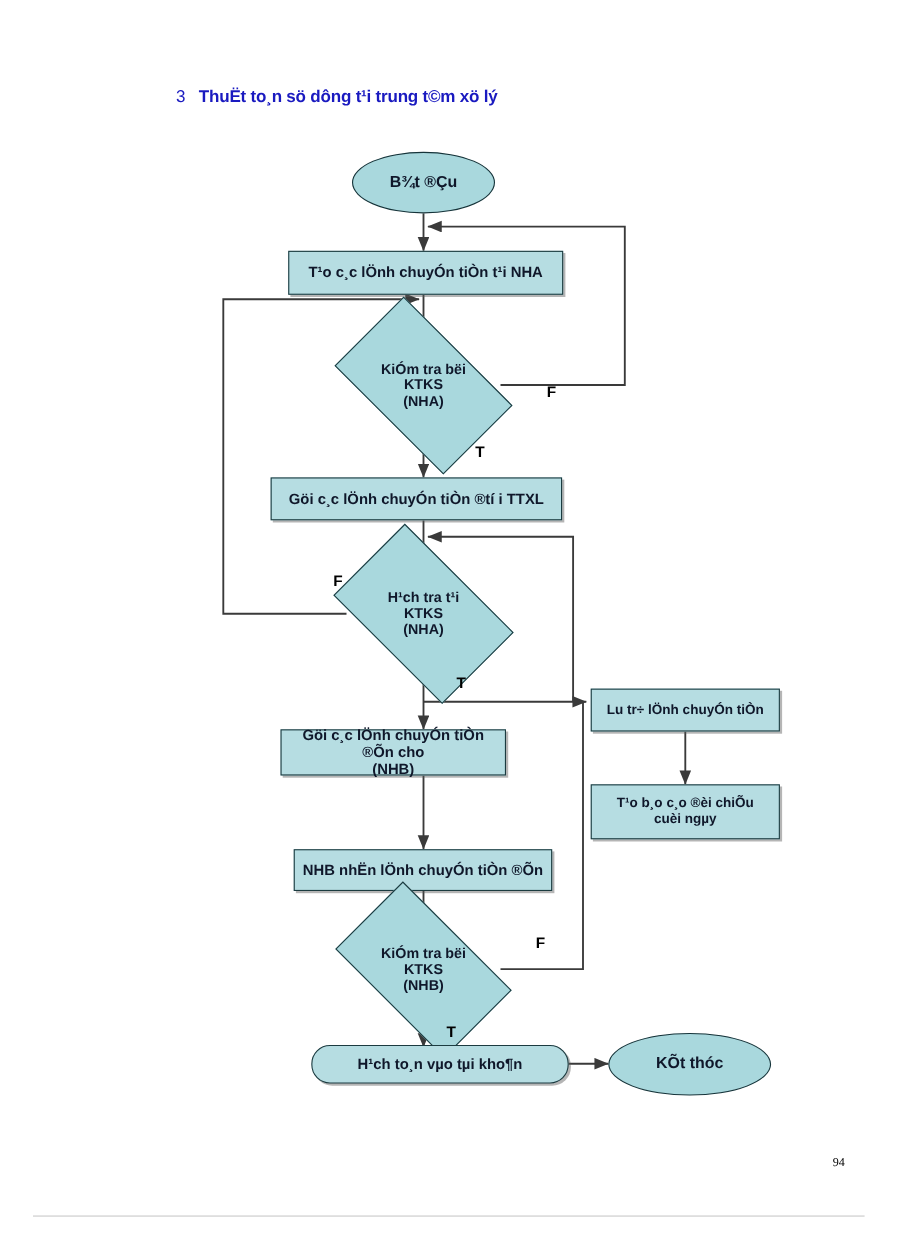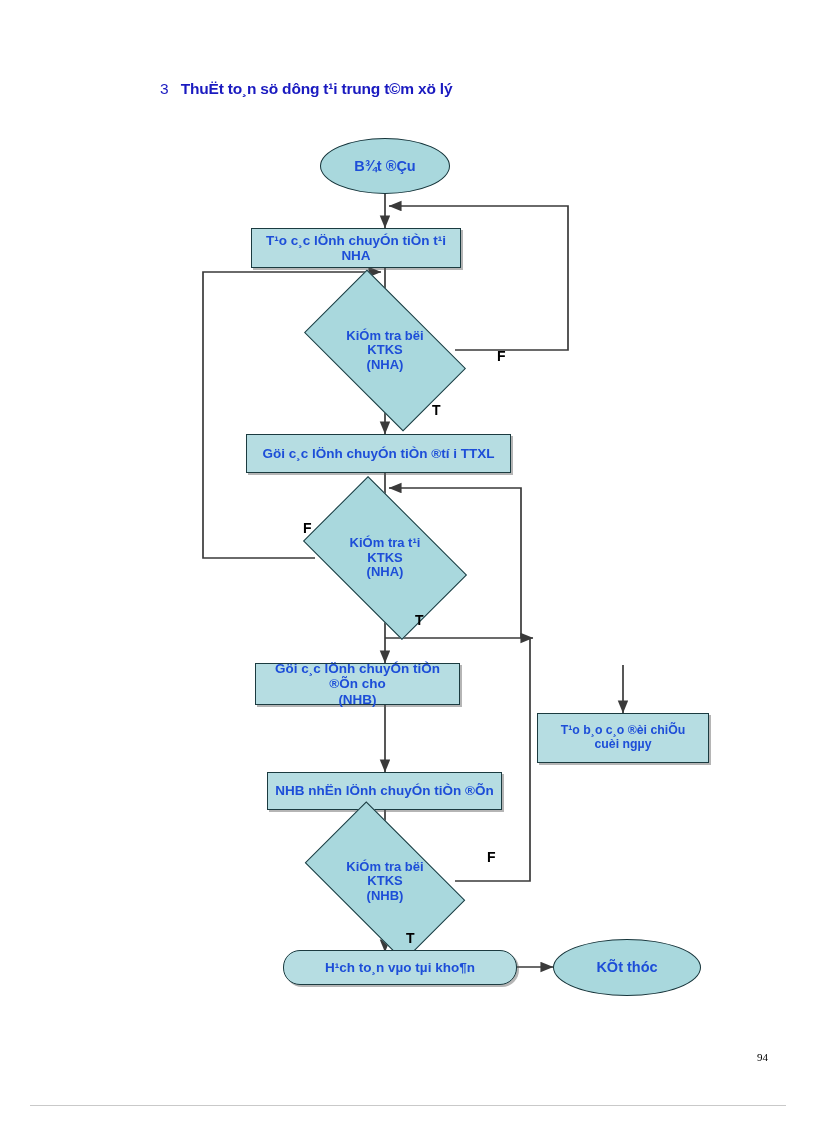--- a/index.html
+++ b/index.html
@@ -53,21 +53,21 @@
   }
 
   
   .node {
     position: absolute;
     box-sizing: border-box;
     display: flex;
     align-items: center;
     justify-content: center;
     text-align: center;
-    color: #1d4ed8;
+    color: #0f172a;
     font-weight: bold;
     line-height: 1.12;
     z-index: 3;
   }
   .node .lbl {
     display: block;
     padding: 0 3px;
   }
 
   .terminator {
@@ -180,46 +180,49 @@
         <path d="M385,925 L385,952" marker-end="url(#arrow)"></path>
 
         <path d="M517,967 L553,967" marker-end="url(#arrow)"></path>
       </g>
     </svg>
 
     <div class="node terminator" style="left:320px; top:138px; width:130px; height:56px;">
       <span class="lbl">B¾t ®Çu</span>
     </div>
 
-    <div class="node process" style="left:251px; top:228px; width:210px; height:40px;justify-content:center;">
+    <div class="node process" style="left:262px; top:228px; width:250px; height:40px;justify-content:center;">
       <span class="lbl">T¹o c¸c lÖnh chuyÓn tiÒn t¹i NHA</span>
     </div>
 
     <div class="node decision" style="left:315px; top:306px; width:140px; height:89px;">
       <div class="diamond-bg"></div>
       <span class="lbl">
         <span>KiÓm tra bëi</span><br>
         <span>KTKS</span><br>
         <span>(NHA)</span>
       </span>
     </div>
 
     <div class="node process" style="left:246px; top:434px; width:265px; height:39px;">
       <span class="lbl">Göi c¸c lÖnh chuyÓn tiÒn ®tí i TTXL</span>
     </div>
 
     <div class="node decision" style="left:315px; top:512px; width:140px; height:92px;">
       <div class="diamond-bg"></div>
       <span class="lbl">
-        <span>KiÓm tra t¹i</span><br>
+        <span>H¹ch tra t¹i</span><br>
         <span>KTKS</span><br>
         <span>(NHA)</span>
       </span>
     </div>
 
+    <div class="node process small" style="left:537px; top:626px; width:172px; height:39px;">
+      <span class="lbl">L­u tr÷ lÖnh chuyÓn tiÒn</span>
+    </div>
 
     <div class="node process small" style="left:537px; top:713px; width:172px; height:50px;">
       <span class="lbl">
         <span>T¹o b¸o c¸o ®èi chiÕu</span><br>
         <span>cuèi ngµy</span>
       </span>
     </div>
 
     <div class="node process" style="left:255px; top:663px; width:205px; height:42px;">
       <span class="lbl">

